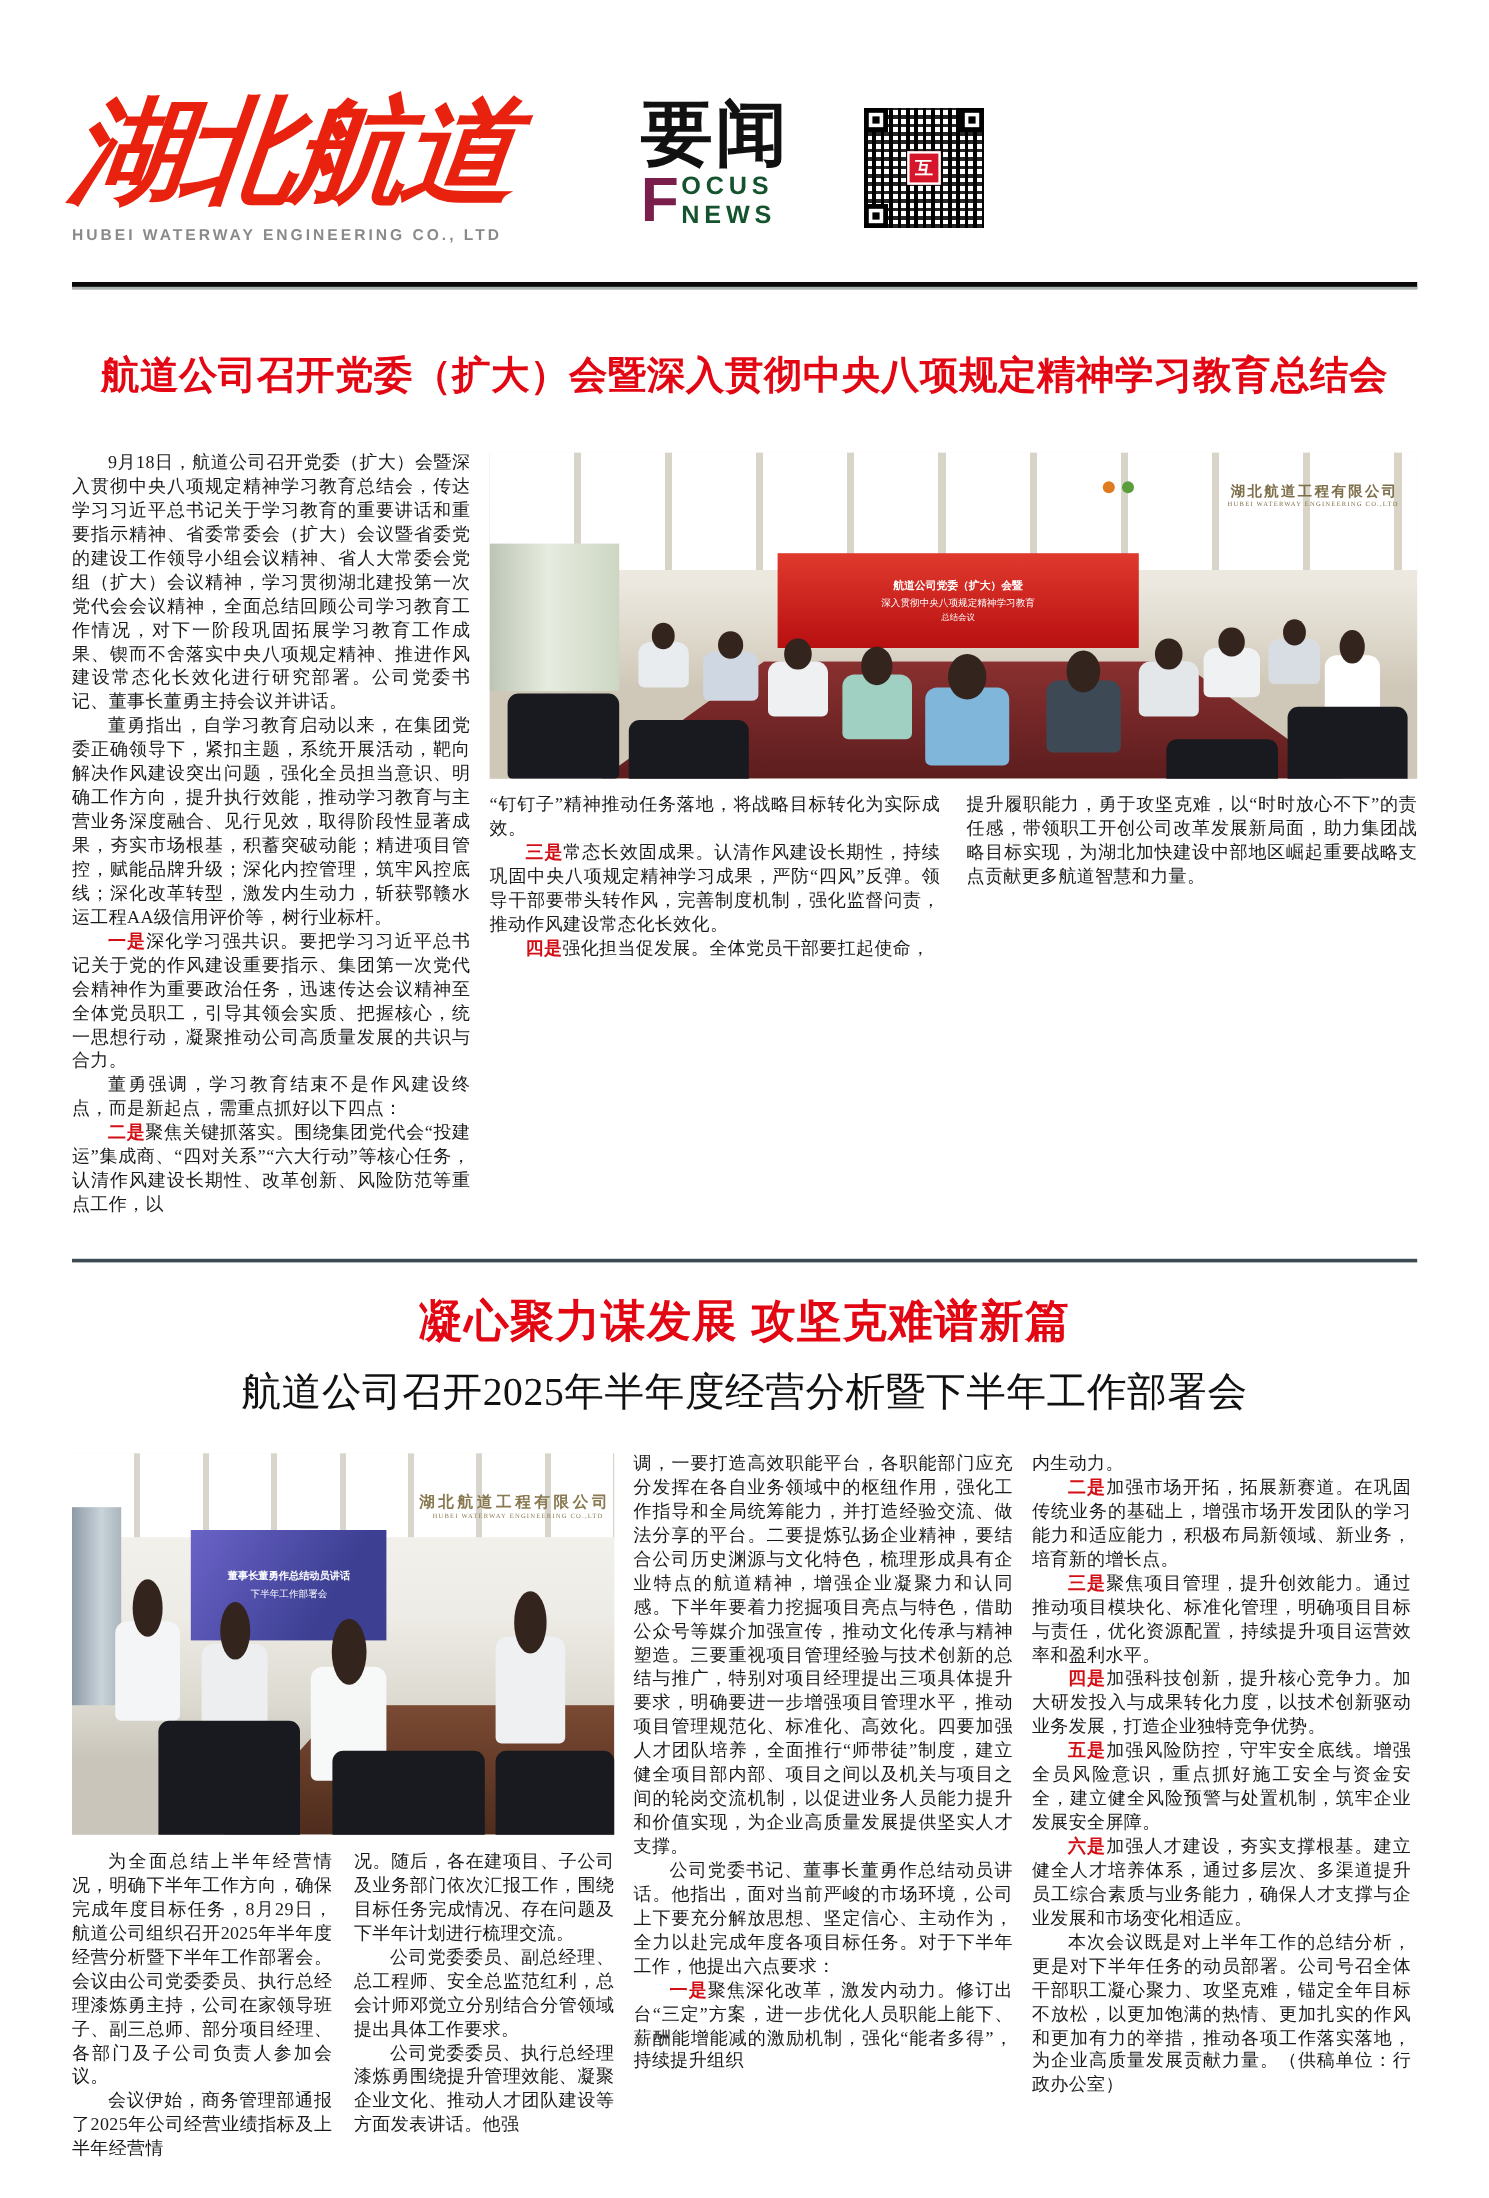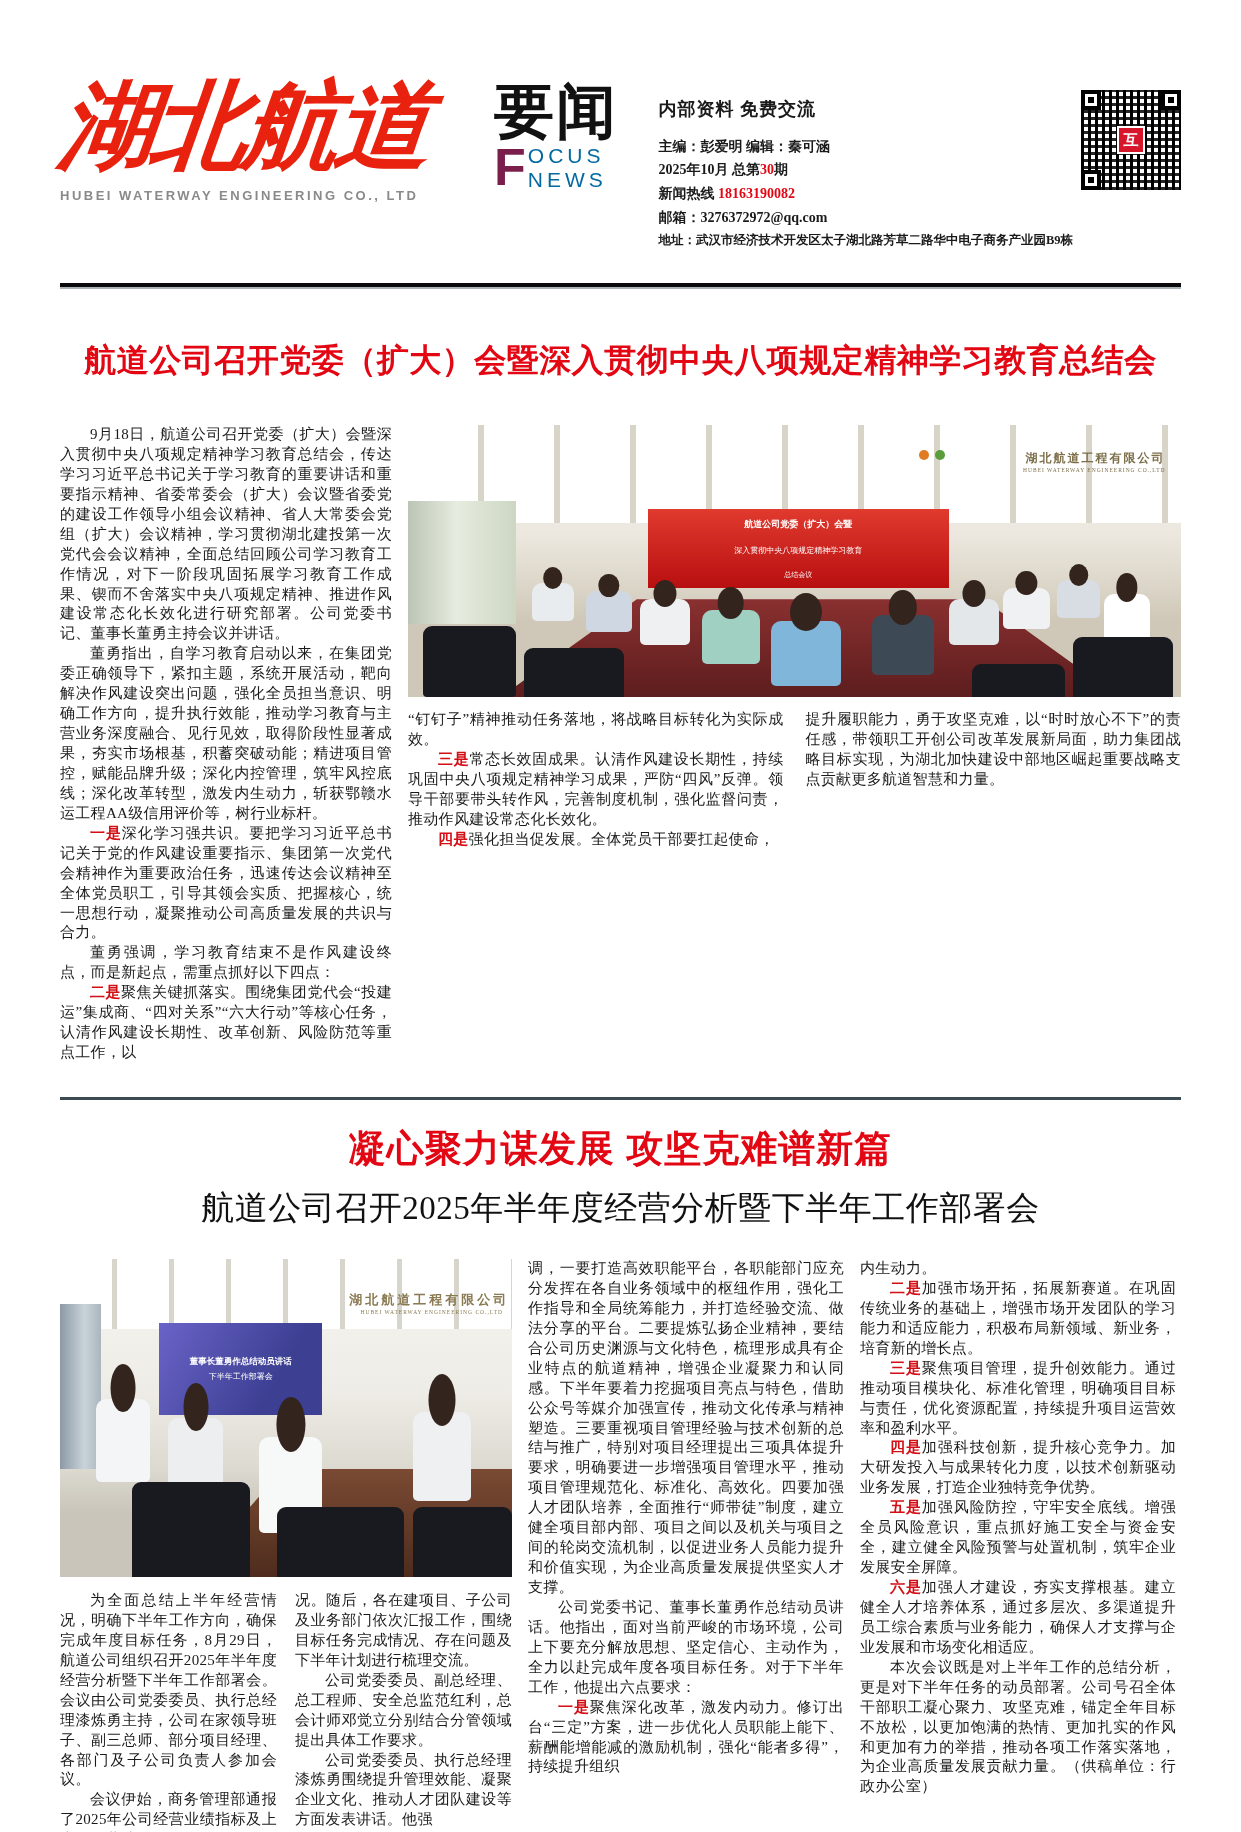--- a/index.html
+++ b/index.html
@@ -13,22 +13,22 @@
   .brand-logo { font-family:"DejaVu Serif","Liberation Serif",serif; font-style:italic; font-weight:bold;
     font-size:96px; line-height:1.0; color:#e8220e; letter-spacing:-4px; transform:skewX(-6deg); white-space:nowrap; }
   .brand-en { margin-top:14px; font-family:"Liberation Sans","DejaVu Sans",sans-serif; font-weight:bold;
     font-size:13px; letter-spacing:2.5px; color:#8a8a8a; white-space:nowrap; }
   .section-mark { width:160px; margin:4px 18px 0 6px; }
   .section-title { font-family:"Liberation Sans","DejaVu Sans",sans-serif; font-weight:900; font-size:60px;
     line-height:1.0; color:#111; letter-spacing:2px; white-space:nowrap; }
   .focus { display:flex; align-items:flex-start; margin-top:2px; }
   .big-f { font-family:"Liberation Sans","DejaVu Sans",sans-serif; font-weight:900; font-size:52px; line-height:0.9; color:#7a1f4c; }
   .focus-lines { display:flex; flex-direction:column; margin-left:2px; }
-  .focus-lines span { font-family:"Liberation Sans","DejaVu Sans",sans-serif; font-weight:400; font-size:21px;
-    line-height:1.12; letter-spacing:4px; color:#0369a1; }
+  .focus-lines span { font-family:"Liberation Sans","DejaVu Sans",sans-serif; font-weight:700; font-size:21px;
+    line-height:1.12; letter-spacing:4px; color:#14532d; }
   .info { flex:1; margin-top:16px; font-weight:bold; font-size:14px; line-height:1.7; white-space:nowrap; }
   .info .notice { font-size:18px; letter-spacing:1px; margin-bottom:10px; }
   .info .red { color:#e30613; }
   .info .addr { font-size:12.5px; letter-spacing:0; }
   .qr { position:relative; width:100px; height:100px; margin:12px 0 0 8px; flex:0 0 auto;
     background:
       repeating-linear-gradient(0deg, rgba(0,0,0,.85) 0 3px, transparent 3px 7px),
       repeating-linear-gradient(90deg, #000 0 3px, #fff 3px 7px); }
   .qr-eye { position:absolute; width:20px; height:20px; border:4px solid #000; background:#fff; }
   .qr-eye::after { content:""; position:absolute; inset:3px; background:#000; }
@@ -60,21 +60,21 @@
   
   .photo1 { position:relative; height:272px; overflow:hidden;
     background:linear-gradient(#f5f3ee 0%, #ece8df 40%, #ddd7ca 58%, #cfc8b8 72%); }
   .p1-ceiling { position:absolute; left:0; top:0; right:0; height:36%;
     background:repeating-linear-gradient(90deg, #ffffff 0 70px, #d9d4c8 70px 76px),
                linear-gradient(rgba(255,255,255,.9), rgba(255,255,255,0)); }
   .p1-window { position:absolute; left:0; top:28%; width:14%; height:45%;
     background:linear-gradient(90deg,#bcc5b5 0%,#e6ecdf 45%,#cdd6c3 100%); }
   .p1-screen { position:absolute; left:31%; top:31%; width:39%; height:29%;
     background:linear-gradient(#e03a2e,#b80f10); color:#fff; text-align:center;
-    display:flex; flex-direction:column; justify-content:center; gap:14px;
+    display:flex; flex-direction:column; justify-content:center; gap:2px;
     font-family:"Liberation Sans","DejaVu Sans",sans-serif; }
   .p1-screen .l1 { font-size:9px; font-weight:bold; }
   .p1-screen .l2 { font-size:8px; }
   .p1-screen .l3 { font-size:7px; }
   .p1-sign { position:absolute; right:2%; top:9%; width:27%; text-align:right; color:#7d6f4a; }
   .p1-sign .cn { font-size:12px; font-weight:bold; letter-spacing:2px; white-space:nowrap; }
   .p1-sign .en { font-size:5.5px; letter-spacing:1px; }
   .p1-logos { position:absolute; right:30.5%; top:9%; display:flex; gap:6px; }
   .p1-logos i { width:10px; height:10px; border-radius:50%; display:block; }
   .p1-table { position:absolute; bottom:0; left:12%; right:8%; height:36%;
@@ -116,28 +116,20 @@
     <div class="section-mark">
       <div class="section-title">要闻</div>
       <div class="focus">
         <span class="big-f">F</span>
         <span class="focus-lines">
           <span>OCUS</span>
           <span>NEWS</span>
         </span>
       </div>
     </div>
-    <div class="info">
-      <div class="notice">内部资料  免费交流</div>
-      <div>主编：彭爱明  编辑：秦可涵</div>
-      <div><span>2025年10月  总第</span><span class="red">30</span><span>期</span></div>
-      <div><span>新闻热线  </span><span class="red">18163190082</span></div>
-      <div>邮箱：3276372972@qq.com</div>
-      <div class="addr">地址：武汉市经济技术开发区太子湖北路芳草二路华中电子商务产业园B9栋</div>
-    </div>
     <div class="qr">
       <span class="qr-eye tl"></span>
       <span class="qr-eye tr"></span>
       <span class="qr-eye bl"></span>
       <span class="qr-center">互</span>
     </div>
   </div>
 
   <div class="top-rule"></div>
 

